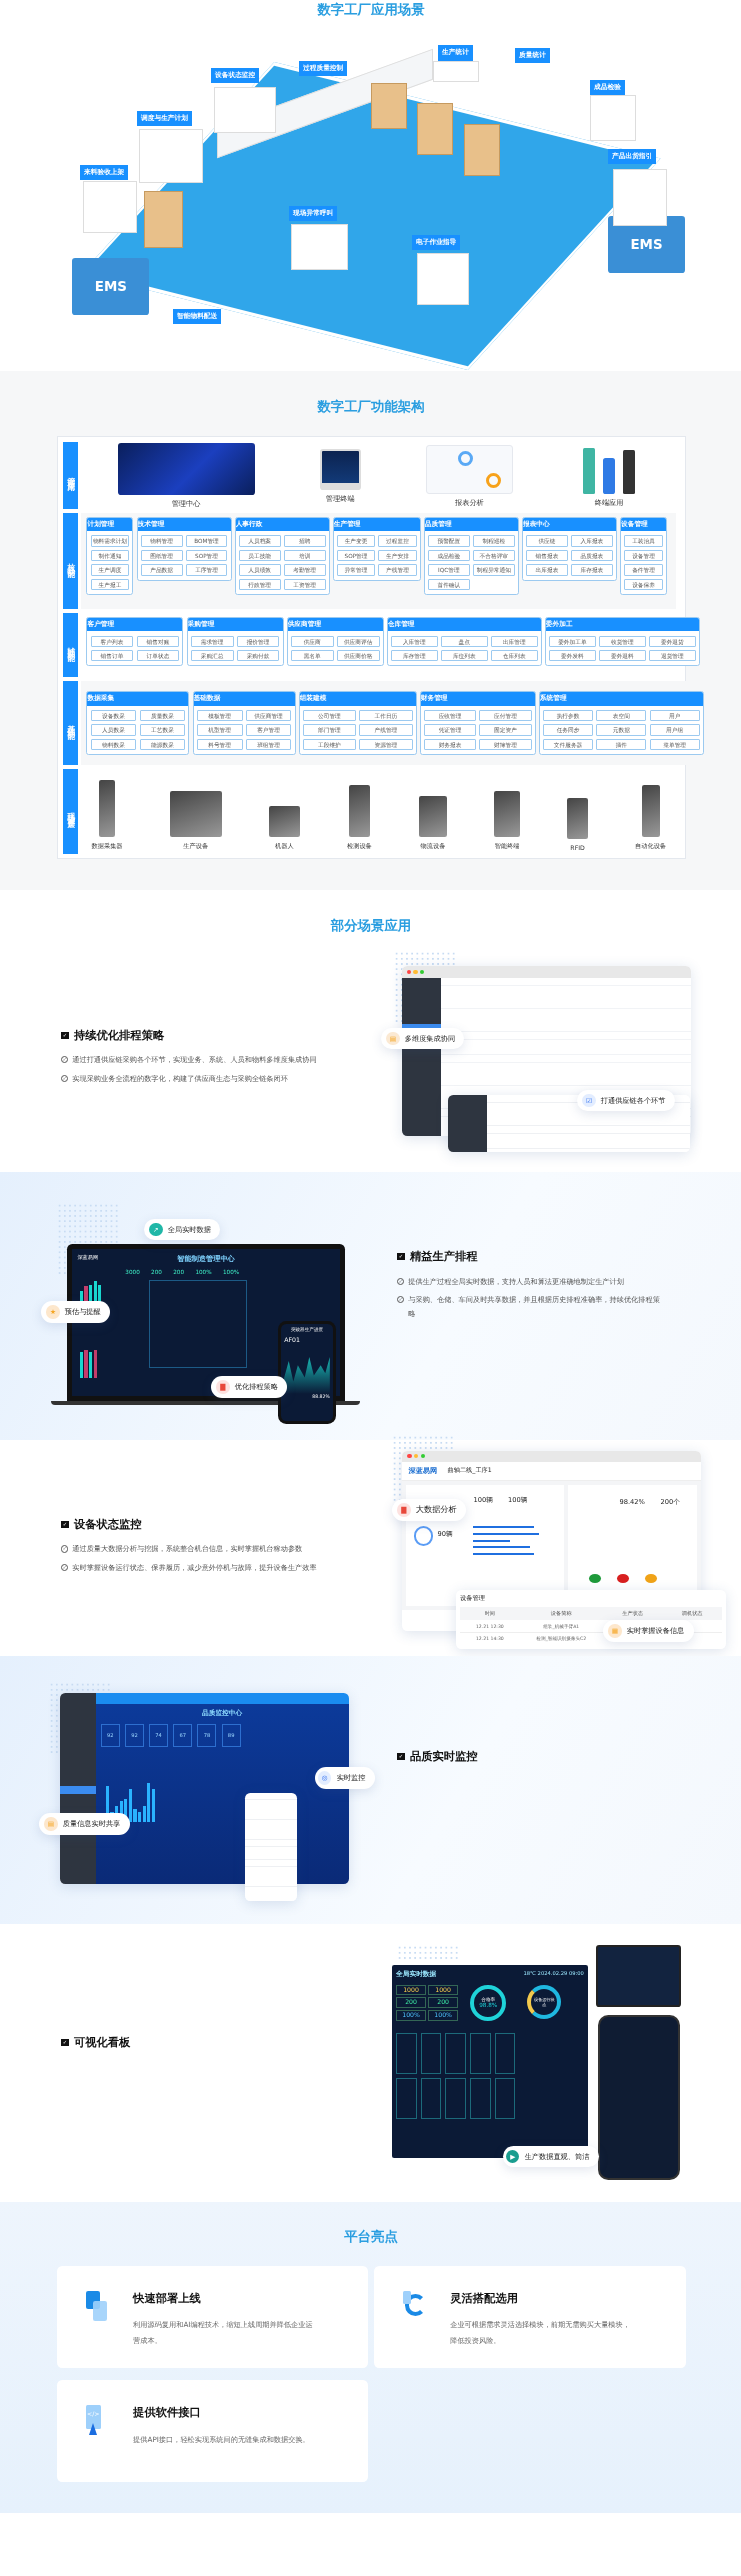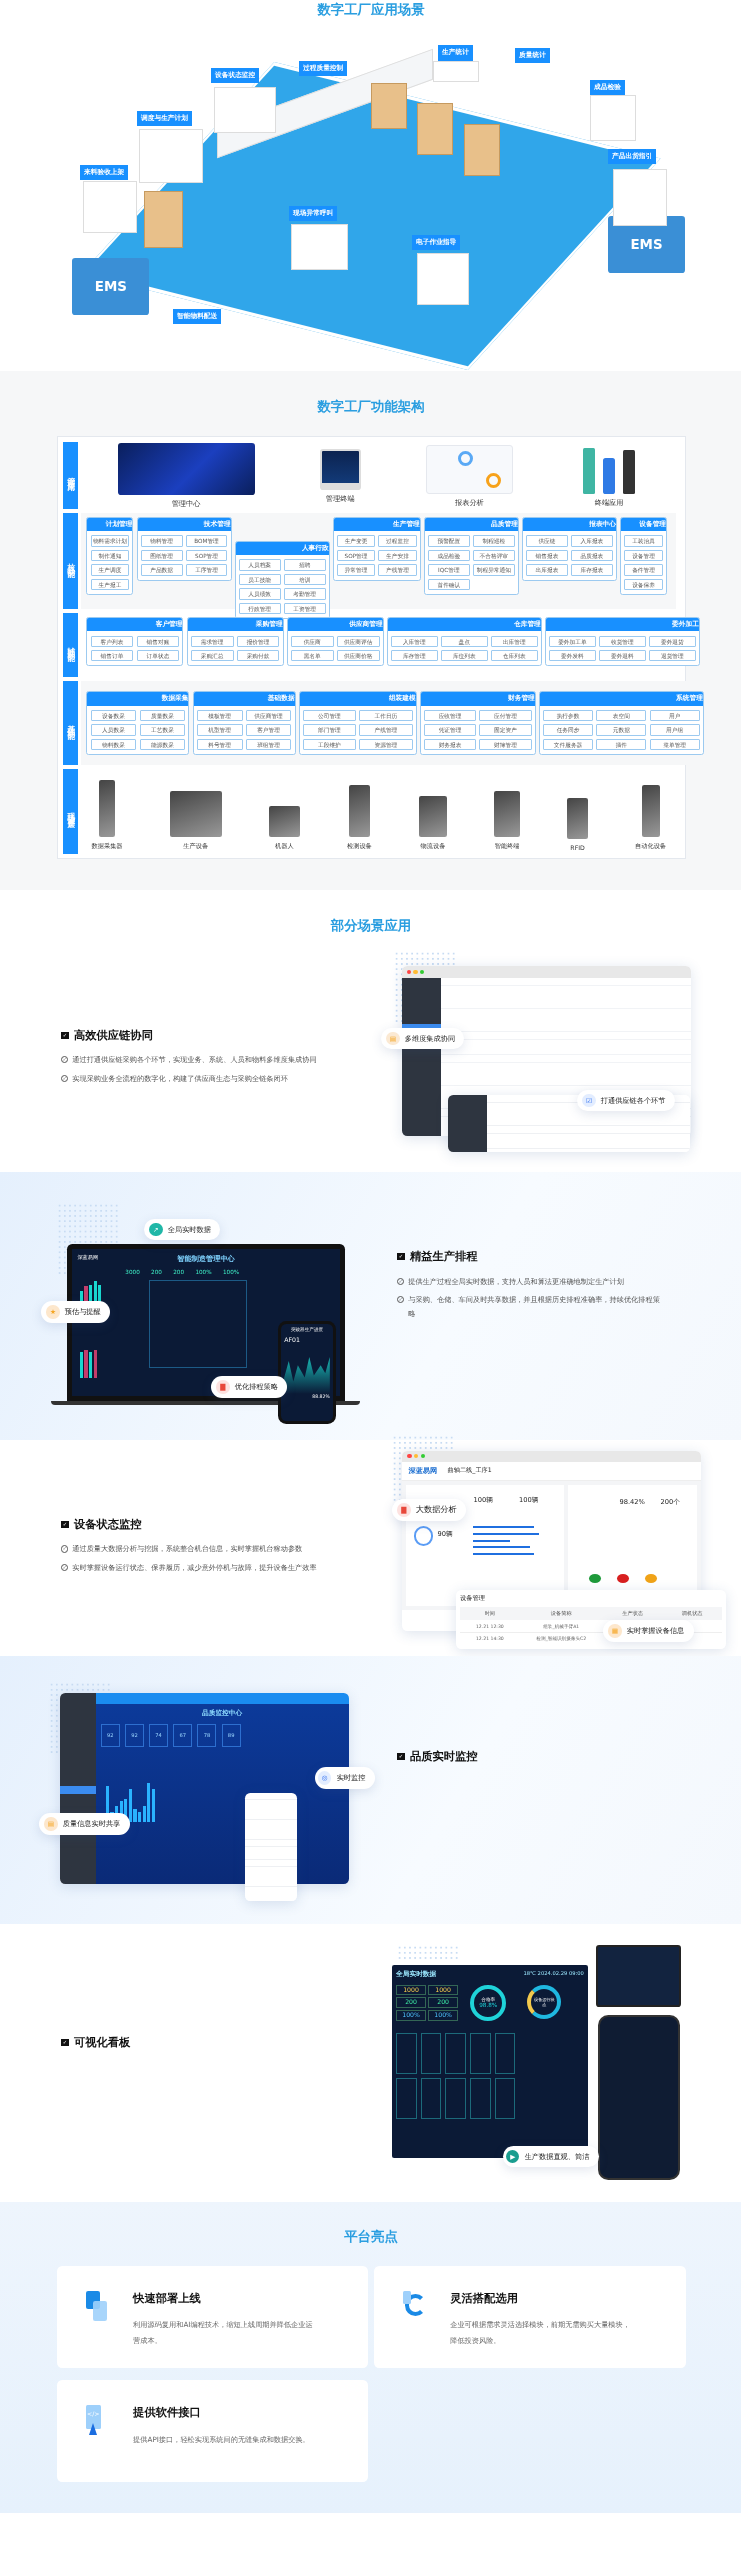--- a/index.html
+++ b/index.html
@@ -21,21 +21,21 @@
 .arch{width:629px;margin:0 auto;background:#fff;border:1px solid #e4e8ee;padding:5.2px 8.2px 4.1px 5.2px}
 .layer{display:flex;margin-bottom:4.1px}
 .ltag{width:15.5px;background:#1890ff;color:#fff;font-weight:bold;font-size:7.7px;display:flex;align-items:center;justify-content:center;text-align:center;line-height:1.15;padding:2.1px 0;flex-shrink:0}
 .lbody{flex:1;margin-left:3.1px;padding:4.1px 5.2px;display:flex;gap:3.1px;align-items:flex-start}
 .lbody.grey{background:#f6f7f8}
 .mgmt{justify-content:space-around;align-items:center;padding:4.1px 5.2px 2.1px}
 .app{display:flex;flex-direction:column;align-items:center}
 .app .img{border-radius:3.1px}
 .app span{margin-top:4.1px;font-size:7.2px;color:#333}
 .grp{border:0.5px solid #9ccaf0;border-radius:2.6px;background:#fff;overflow:hidden}
-.grp .gh{background:#1890ff;color:#fff;font-weight:bold;font-size:6.7px;text-align:right;height:13.4px;line-height:13.4px}
+.grp .gh{background:#1890ff;color:#fff;font-weight:bold;font-size:6.7px;text-align:left;height:13.4px;line-height:13.4px}
 .grp .gb{display:grid;gap:3.1px;padding:4.1px 3.1px}
 .chip{border:0.5px solid #9ccaf0;border-radius:1px;font-size:5.7px;color:#555;text-align:center;height:11.3px;line-height:10.8px;background:#fff;white-space:nowrap;overflow:hidden}
 .devs{display:flex;justify-content:space-between;align-items:flex-end;padding:8.2px 10.3px 3.1px}
 .dev{display:flex;flex-direction:column;align-items:center;font-size:6.2px;color:#333}
 .dev .pic{background:linear-gradient(160deg,#444,#999);border-radius:2.1px;margin-bottom:5.2px}
 
 .s3head{background:#fff;padding:27px 0 0}
 .scene{position:relative;display:flex;align-items:center}
 .scene .txt{width:289px}
 .scene h3{font-size:11.3px;font-weight:bold;color:#111;display:flex;align-items:center;gap:5.2px;margin-bottom:10.3px}
@@ -156,21 +156,21 @@
             <div class="gh">技术管理</div>
             <div class="gb" style="grid-template-columns: repeat(2, 1fr);">
               <div class="chip">物料管理</div>
               <div class="chip">BOM管理</div>
               <div class="chip">图纸管理</div>
               <div class="chip">SOP管理</div>
               <div class="chip">产品数据</div>
               <div class="chip">工序管理</div>
             </div>
           </div>
-          <div class="grp" style="width: 95px; margin-top: 24px;">
+          <div class="grp" style="width: 95px;">
             <div class="gh">人事行政</div>
             <div class="gb" style="grid-template-columns: repeat(2, 1fr);">
               <div class="chip">人员档案</div>
               <div class="chip">招聘</div>
               <div class="chip">员工技能</div>
               <div class="chip">培训</div>
               <div class="chip">人员绩效</div>
               <div class="chip">考勤管理</div>
               <div class="chip">行政管理</div>
               <div class="chip">工资管理</div>
@@ -389,21 +389,21 @@
 
 <section>
   <div class="s3head">
     <h2 class="sec-title">部分场景应用</h2>
   </div>
 
   <div class="scene" style="height:237px;background:#fff;padding-left:61px">
     <div class="txt" style="margin-top:10.3px">
       <h3>
           <span class="flag">✓</span>
-          <span>高效供应链协同</span>
+          <span>持续优化排程策略</span>
         </h3>
       <ul>
         <li>
             <span class="chk">✓</span>
             <span>通过打通供应链采购各个环节，实现业务、系统、人员和物料多维度集成协同</span>
           </li>
         <li>
             <span class="chk">✓</span>
             <span>实现采购业务全流程的数字化，构建了供应商生态与采购全链条闭环</span>
           </li>
@@ -535,21 +535,21 @@
             <i class="dot" style="background:#f44"></i>
             <i class="dot" style="background:#fb3"></i>
             <i class="dot" style="background:#3c3"></i>
           </div>
         <div style="display:flex;align-items:center;gap:10.3px;padding:4.1px 6.2px;border-bottom:0.5px solid #eee">
           <span style="color:#1d6fd1;font-weight:bold;font-size:7.2px">深蓝易网</span>
           <span style="font-size:6.2px">曲轴二线_工序1</span>
         </div>
         <div style="display:flex;gap:4.1px;padding:4.1px;background:#f4f5f7;height:129px">
           <div style="flex:1;background:#fff;padding:5.2px;font-size:5.7px;position:relative">
-            <div style="display:flex;gap:26px;margin-left:62px;margin-top:5.2px;font-size:6.7px">
+            <div style="display:flex;gap:15px;margin-left:62px;margin-top:5.2px;font-size:6.7px">
                 <span>100辆</span>
                 <span>100辆</span>
               </div>
             <div style="position:absolute;left:7.2px;top:41px;width:19.6px;height:19.6px;border-radius:50%;border:2.6px solid #5a9cf5"></div>
             <div style="position:absolute;left:31px;top:45px;font-size:6.7px">90辆</div>
             <div style="position:absolute;left:67px;top:41px;width:67px;display:flex;flex-direction:column;gap:4.6px">
                 <i style="height:2.1px;background:#1f6fe0;width:90%"></i>
                 <i style="height:2.1px;background:#1f6fe0;width:98%"></i>
                 <i style="height:2.1px;background:#1f6fe0;width:55%"></i>
                 <i style="height:2.1px;background:#1f6fe0;width:85%"></i>

